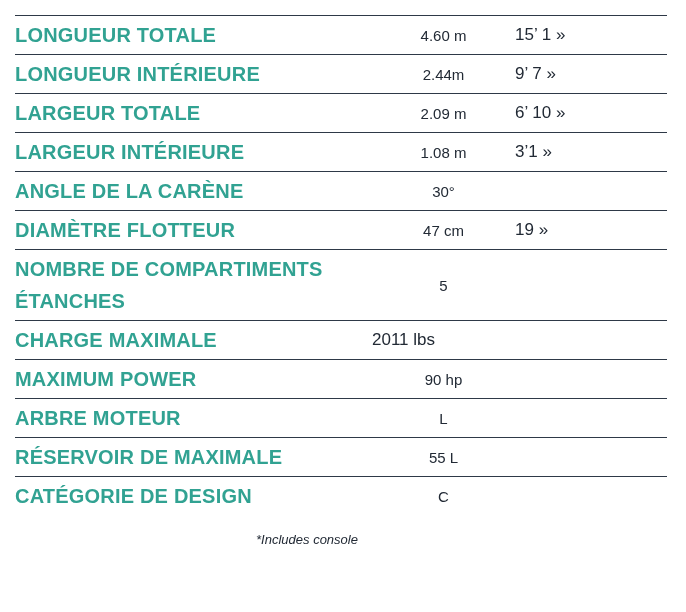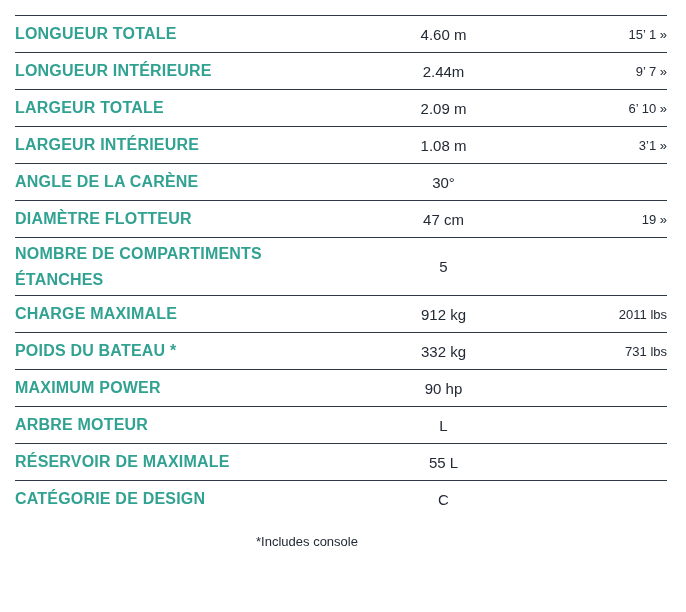--- a/index.html
+++ b/index.html
@@ -29,44 +29,45 @@
     min-height: 37px;
     border-top: 1.5px solid var(--line);
   }
   .cell {
     padding: 3px 0;
   }
   .cell.label {
     width: 357px;
     color: var(--teal);
     font-weight: 700;
-    font-size: 16px;
+    font-size: 20px;
     letter-spacing: 0.2px;
     line-height: 1.6;
     white-space: pre-line;
     padding-right: 6px;
   }
   .cell.metric {
     width: 143px;
     text-align: center;
     font-size: 15px;
     color: var(--text);
   }
   .cell.imperial {
     width: 152px;
-    text-align: right;
-    font-size: 13px;
+    text-align: left;
+    font-size: 17px;
     color: var(--text);
   }
   .footnote {
     margin-top: 17px;
     width: 614px;
     text-align: center;
     font-size: 13px;
     color: var(--text);
+    font-style: italic;
   }
 </style>
 </head>
 <body>
 
 <div class="spec-table">
   <div class="row">
     <div class="cell label">LONGUEUR TOTALE</div>
     <div class="cell metric">4.60 m</div>
     <div class="cell imperial">15’ 1 »</div>
@@ -104,30 +105,24 @@
 
   <div class="row">
     <div class="cell label">NOMBRE DE COMPARTIMENTS
 ÉTANCHES</div>
     <div class="cell metric">5</div>
     <div class="cell imperial"></div>
   </div>
 
   <div class="row">
     <div class="cell label">CHARGE MAXIMALE</div>
-    <div class="cell metric">912 kg</div>
     <div class="cell imperial">2011 lbs</div>
   </div>
 
 
-  <div class="row">
-    <div class="cell label">POIDS DU BATEAU *</div>
-    <div class="cell metric">332 kg</div>
-    <div class="cell imperial">731 lbs</div>
-  </div>
 
   <div class="row">
     <div class="cell label">MAXIMUM POWER</div>
     <div class="cell metric">90 hp</div>
     <div class="cell imperial"></div>
   </div>
 
   <div class="row">
     <div class="cell label">ARBRE MOTEUR</div>
     <div class="cell metric">L</div>

